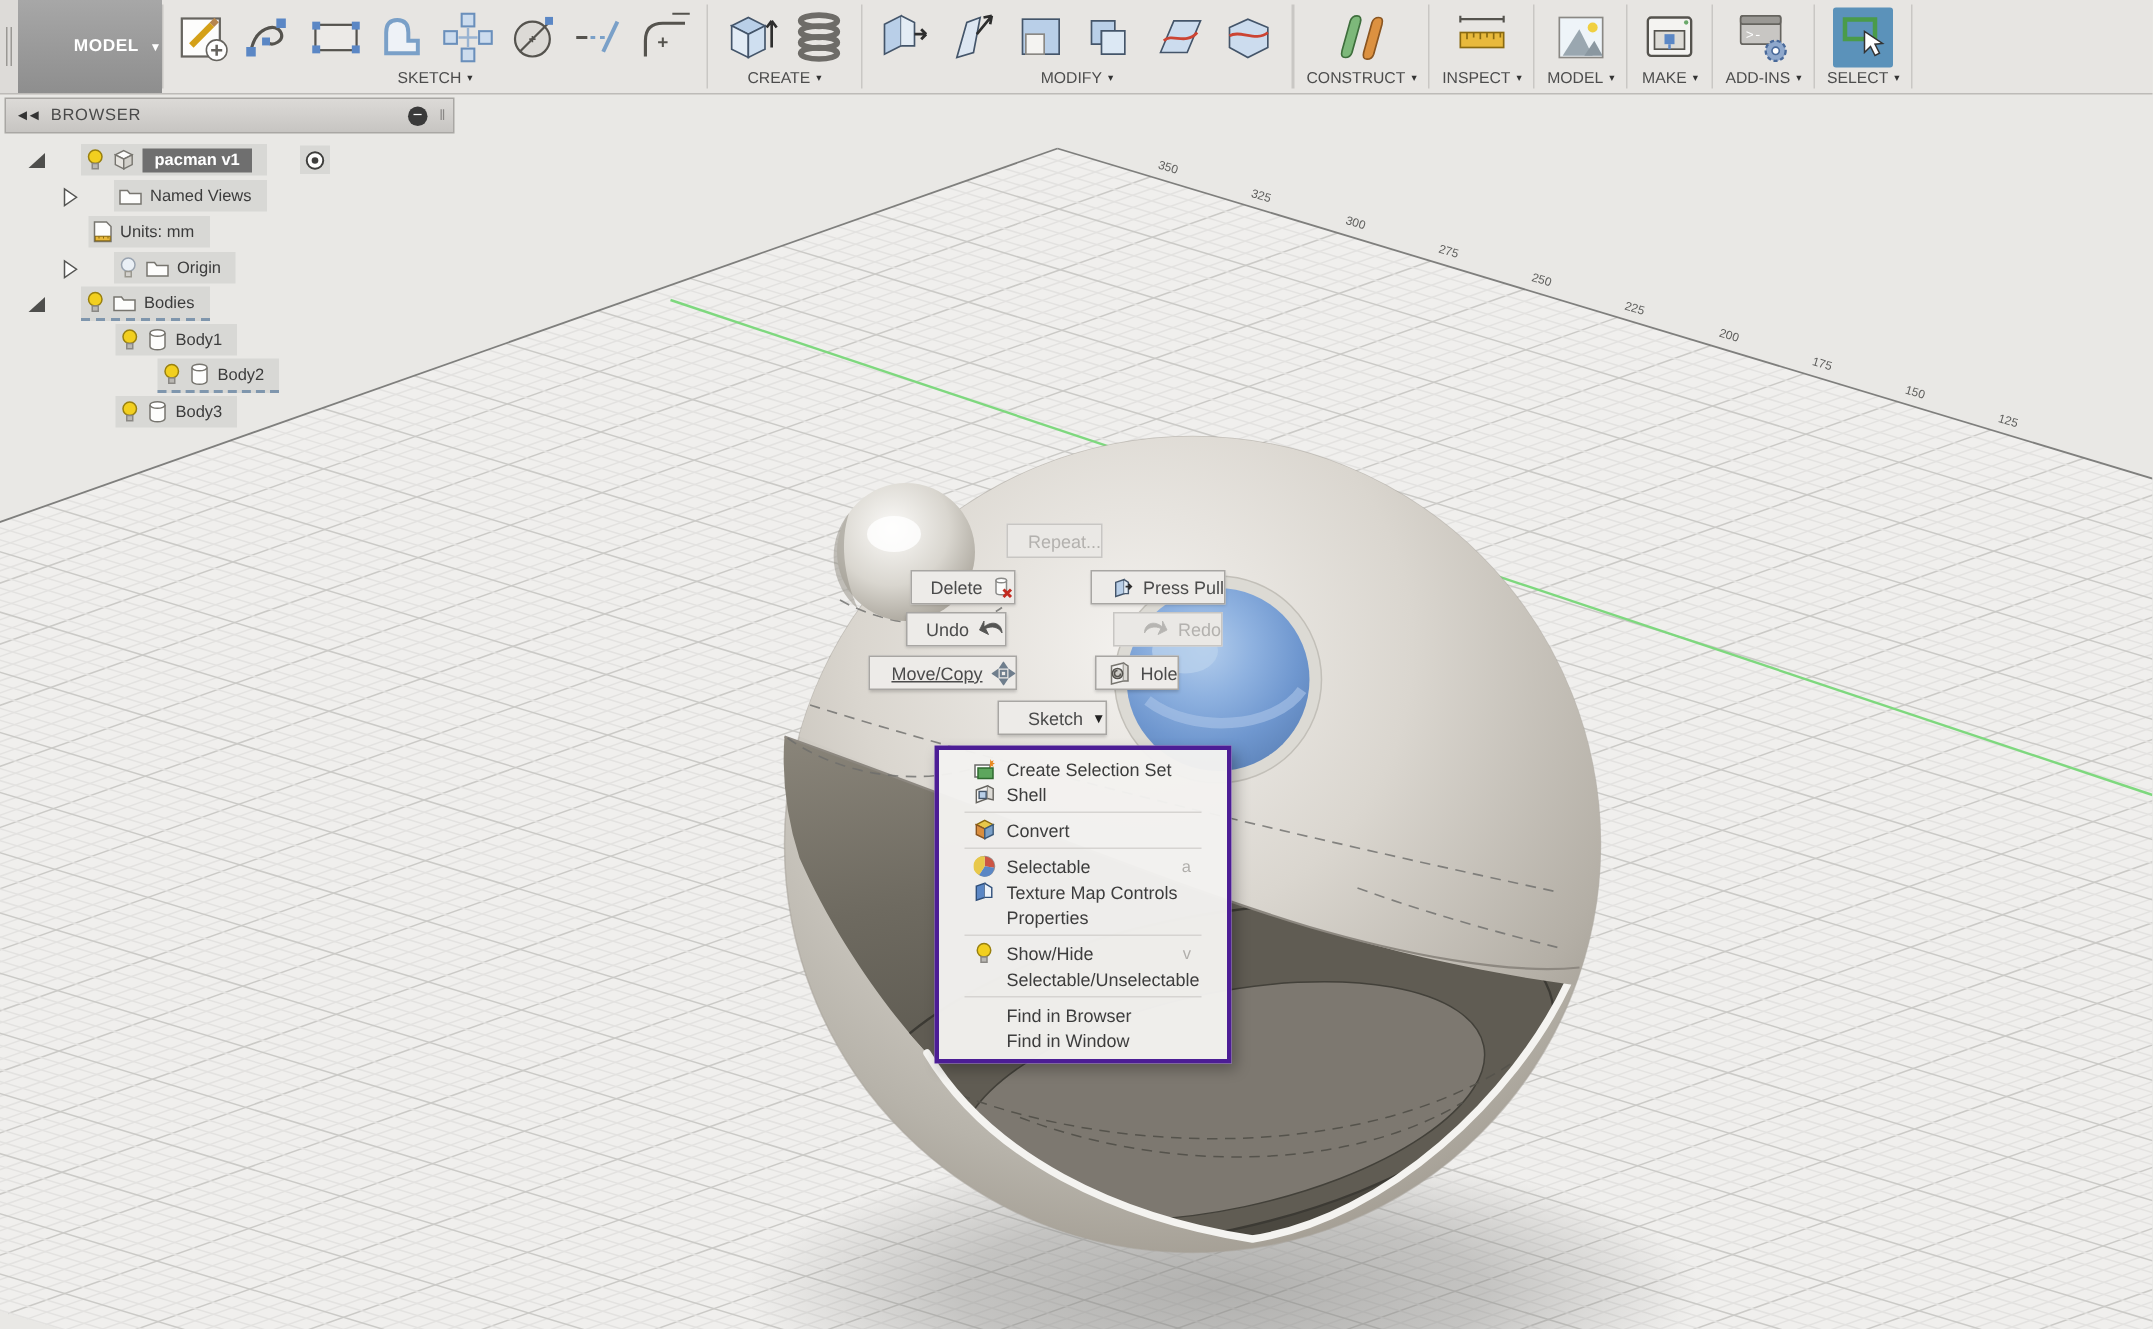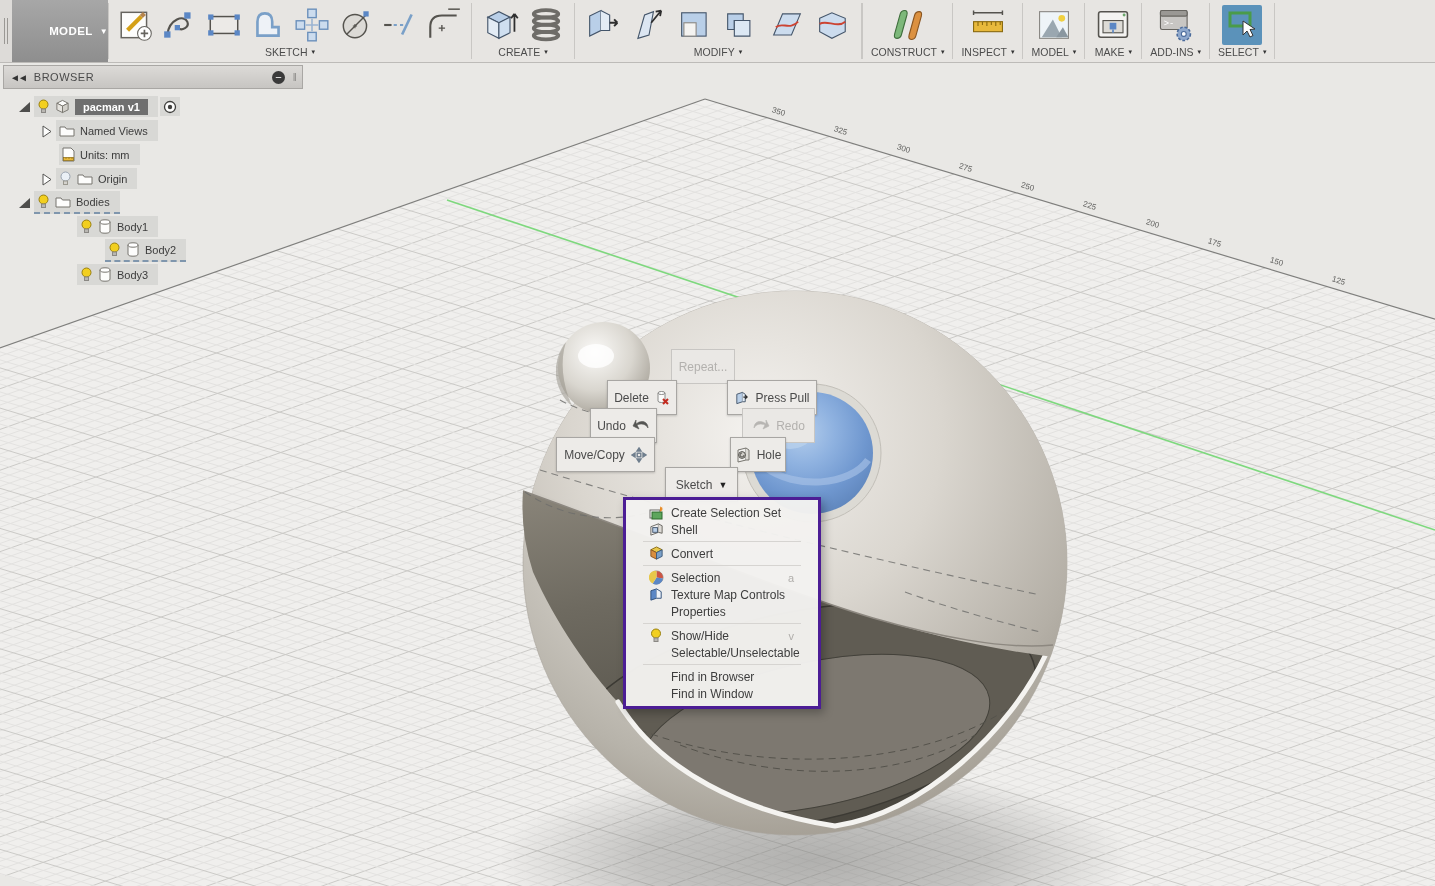--- a/index.html
+++ b/index.html
@@ -26,30 +26,30 @@
   
   .browser{position:absolute;left:3px;top:3px;width:300px;z-index:30;font-size:11px;color:#3c3c3c;}
   .browser-header{height:22px;background:linear-gradient(#dcdad7,#c7c5c2);border:1px solid #a9a7a4;
     display:flex;align-items:center;padding:0 6px;gap:8px;}
   .bh-title{flex:1;font-size:11px;color:#4a4a4a;letter-spacing:.5px;}
   .bh-collapse{font-size:10px;color:#333;letter-spacing:-2px;cursor:pointer;}
   .bh-minus{width:13px;height:13px;border-radius:50%;background:#3a3a3a;color:#fff;display:flex;align-items:center;
     justify-content:center;font-size:11px;line-height:1;cursor:pointer;}
   .bh-grip{color:#8a8886;font-size:10px;letter-spacing:-1px;}
   .tree{margin-top:8px;display:flex;flex-direction:column;gap:5px;}
-  .trow{display:flex;align-items:center;height:19px;}
+  .trow{display:flex;align-items:center;height:19px;gap:20px;}
   .tgrp{display:flex;align-items:center;gap:5px;background:rgba(214,214,212,.92);padding:1px 10px 1px 3px;height:19px;}
   .tgrp.dashed{border-bottom:2px dashed #7f96ad;align-items:center;}
   .tlabel{white-space:nowrap;}
   .sel-comp{background:#6f6f6f;color:#fff;font-weight:bold;padding:2px 8px;}
   .radio-tile{background:rgba(214,214,212,.92);height:19px;display:flex;align-items:center;padding:0 3px;margin-left:2px;}
   .expander{width:14px;display:flex;justify-content:center;margin-right:3px;cursor:pointer;}
   
-  .mk-btn{position:absolute;height:35px;background:#edebe8;border:1px solid #a8a6a3;box-shadow:0 1px 2px rgba(0,0,0,.18);
-    display:flex;align-items:center;justify-content:center;gap:6px;font-size:12px;color:#4b4b4b;cursor:pointer;z-index:20;box-sizing:border-box;}
+  .mk-btn{position:absolute;height:23px;background:#edebe8;border:1px solid #a8a6a3;box-shadow:0 1px 2px rgba(0,0,0,.18);
+    display:flex;align-items:center;justify-content:flex-end;gap:6px;font-size:12px;color:#4b4b4b;cursor:pointer;z-index:20;box-sizing:border-box;}
   .mk-btn.disabled{color:#b3b1ae;border-color:#c8c6c3;background:#eae8e5;box-shadow:none;}
   .mk-btn .car{font-size:9px;color:#222;}
   
   .ctx{position:absolute;left:623px;top:435px;width:160px;background:rgba(243,242,240,.97);border:3px solid #4c1d95;
     box-shadow:3px 4px 9px rgba(0,0,0,.28);padding:4px 16px;z-index:25;}
   .ctx-item{height:17px;display:flex;align-items:center;padding:0 8px 0 6px;gap:7px;font-size:12px;color:#3d3d3d;cursor:pointer;}
   .ctx-ic{width:16px;height:16px;flex:0 0 16px;display:flex;align-items:center;justify-content:center;}
   .ctx-sc{margin-left:auto;color:#b0aeab;font-size:11px;}
   .ctx-sep{height:1px;background:#d6d4d1;margin:3px 1px;}
 </style>
@@ -495,33 +495,33 @@
     </svg>
   </div>
   <div class="mk-btn" style="left:727px;top:318px;width:90px;">
     <svg width="15" height="16" viewBox="0 0 16 16">
       <path d="M3,4 L9,2 V12 L3,14 Z" fill="#b9cfe8" stroke="#44556a"></path>
       <path d="M9,2 L12,4 V12 L9,12" fill="#e3ecf5" stroke="#44556a"></path>
       <path d="M10,7 h4 M12,5 l2,2 -2,2" stroke="#2e2e2e" stroke-width="1.3" fill="none"></path>
     </svg>
     <span>Press Pull</span>
   </div>
-  <div class="mk-btn" style="left:590px;top:346px;width:67px;">
+  <div class="mk-btn" style="left:604px;top:346px;width:67px;">
     <span>Undo</span>
     <svg width="18" height="14" viewBox="0 0 18 14">
       <path d="M4,5 C10,0 16,3 16,9 C14,5 9,4 5,6 L7,10 L1,7 L4,1 Z" fill="#555553" stroke="#555553" stroke-width=".6"></path>
     </svg>
   </div>
   <div class="mk-btn disabled" style="left:742px;top:346px;width:73px;">
     <svg width="18" height="14" viewBox="0 0 18 14">
       <path d="M14,5 C8,0 2,3 2,9 C4,5 9,4 13,6 L11,10 L17,7 L14,1 Z" fill="#b7b5b2" stroke="#b7b5b2" stroke-width=".6"></path>
     </svg>
     <span>Redo</span>
   </div>
-  <div class="mk-btn" style="left:556px;top:375px;width:99px;">
+  <div class="mk-btn" style="left:579px;top:375px;width:99px;text-decoration:underline;">
     <span>Move/Copy</span>
     <svg width="16" height="16" viewBox="0 0 16 16">
       <g stroke="#6f7e8d" stroke-width="1.4" fill="#6f7e8d">
         <path d="M8,1 L10,4 H6 Z"></path>
           <path d="M8,15 L6,12 H10 Z"></path>
           <path d="M1,8 L4,6 V10 Z"></path>
           <path d="M15,8 L12,10 V6 Z"></path>
         <rect x="6.2" y="6.2" width="3.6" height="3.6" fill="none"></rect>
       </g>
     </svg>
@@ -578,21 +578,21 @@
     <div class="ctx-sep"></div>
     <div class="ctx-item">
       <span class="ctx-ic">
         <svg width="15" height="15" viewBox="0 0 16 16">
             <circle cx="8" cy="8" r="7" fill="#e8e6e2" stroke="#9a9894"></circle>
             <path d="M8,8 L8,1 A7,7 0 0 1 14.8,9 Z" fill="#cc5544"></path>
             <path d="M8,8 L14.8,9 A7,7 0 0 1 4,14.3 Z" fill="#5b87c5"></path>
             <path d="M8,8 L4,14.3 A7,7 0 0 1 8,1 Z" fill="#e8c84a"></path>
           </svg>
       </span>
-      <span>Selection</span>
+      <span>Selectable</span>
       <span class="ctx-sc">a</span>
     </div>
     <div class="ctx-item">
       <span class="ctx-ic">
         <svg width="15" height="15" viewBox="0 0 16 16">
             <path d="M2,4 L8,2 V12 L2,14 Z" fill="#5b87c5" stroke="#2f4f7a"></path>
             <path d="M8,2 L13,5 V12 L8,12" fill="#eef3f9" stroke="#2f4f7a"></path>
           </svg>
       </span>
       <span>Texture Map Controls</span>

